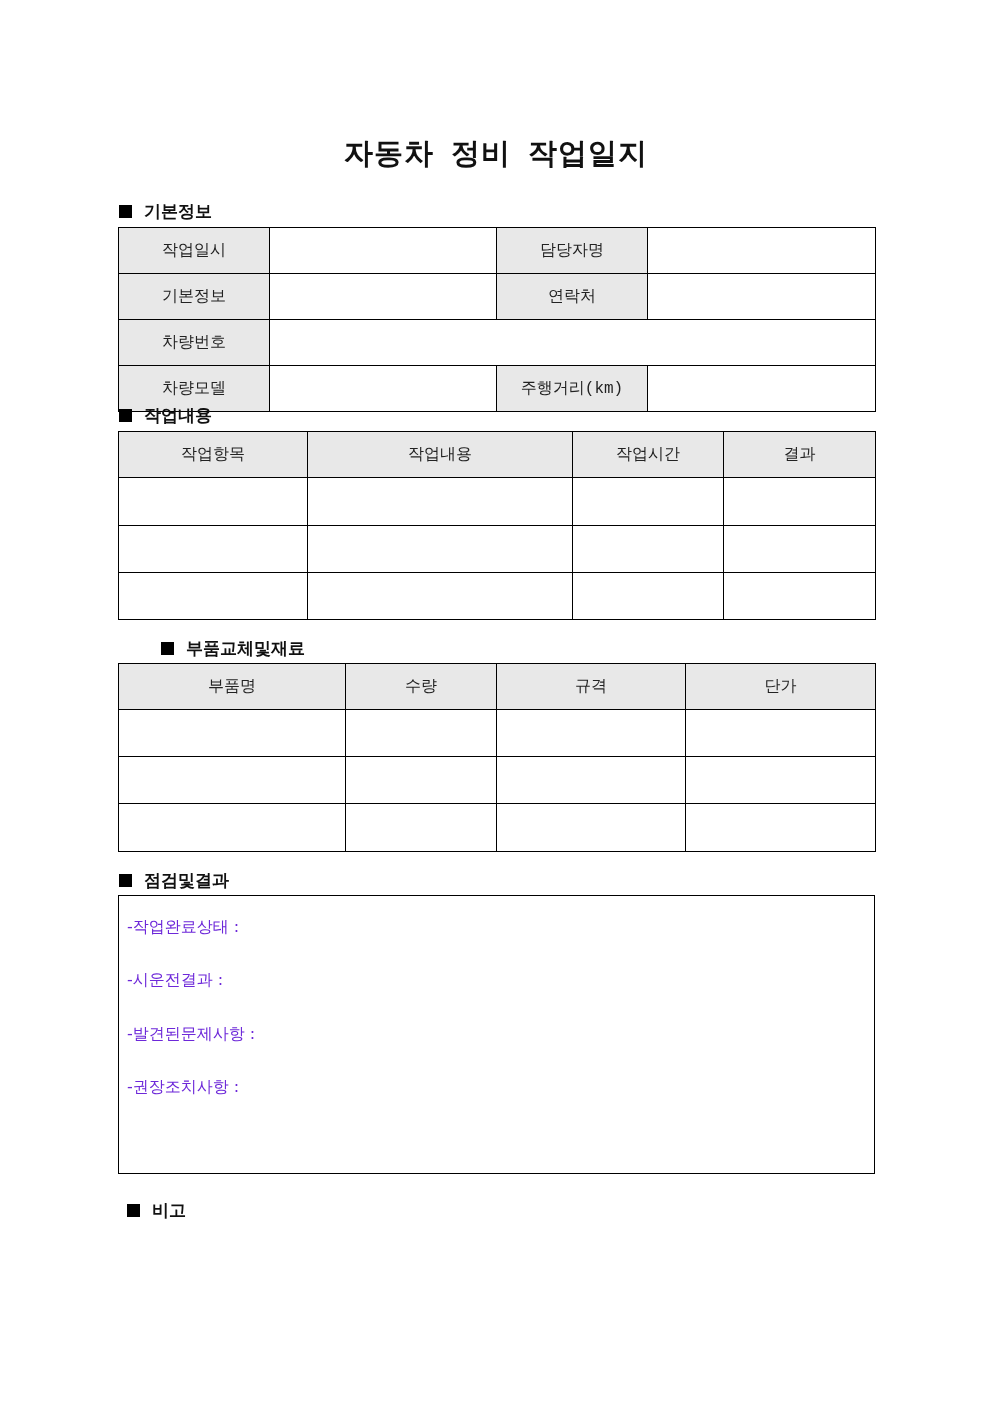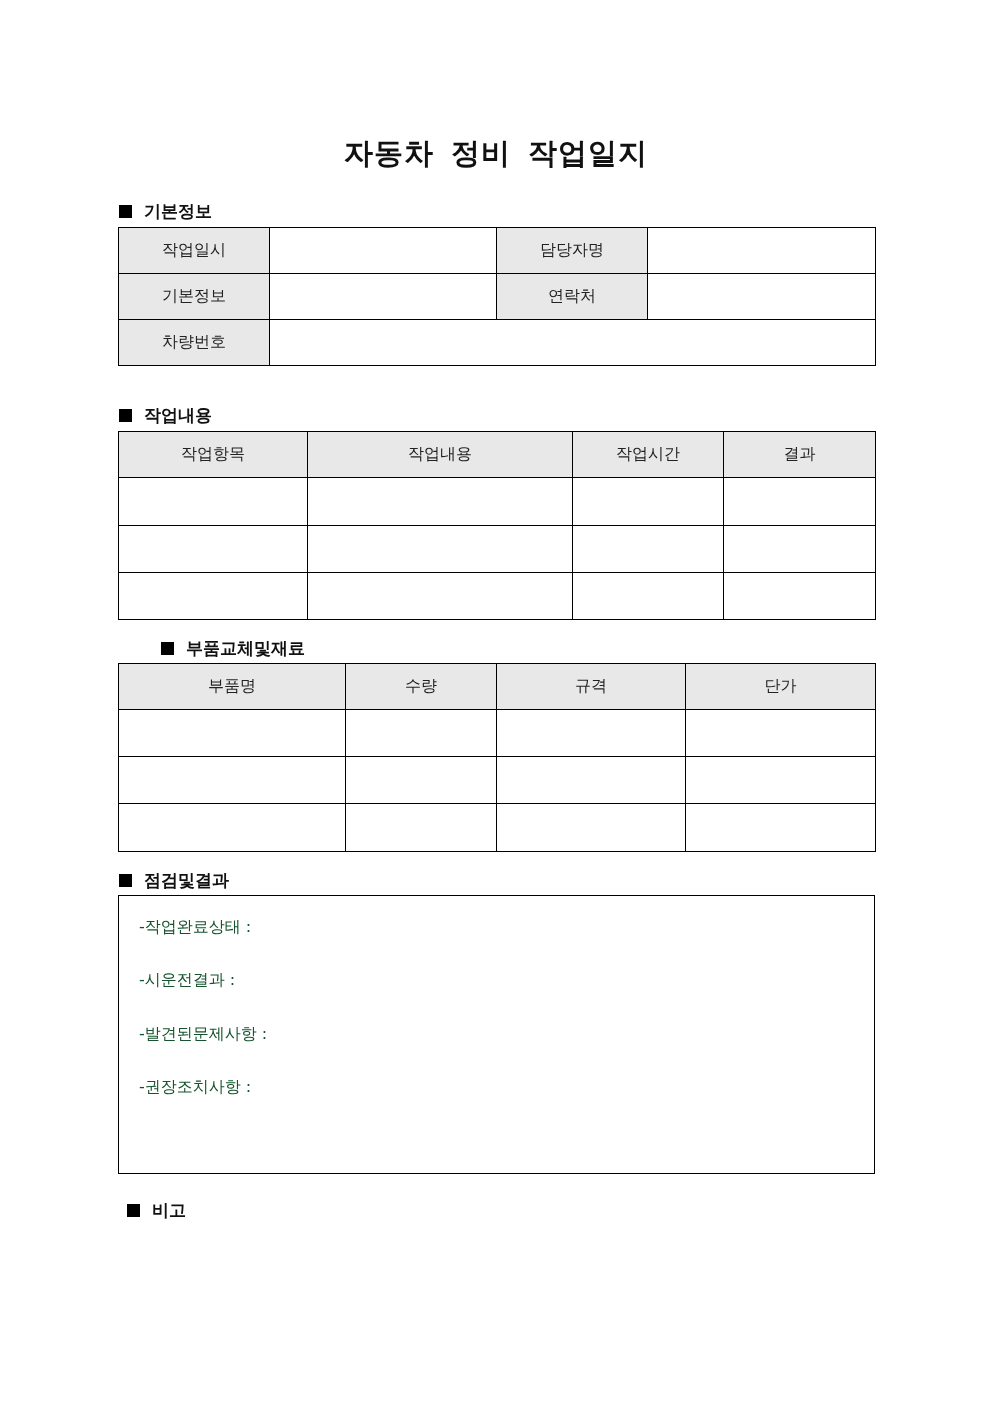--- a/index.html
+++ b/index.html
@@ -5,21 +5,21 @@
   html, body { margin: 0; padding: 0; background: #ffffff; }
   body { width: 992px; height: 1403px; position: relative; font-family: "DejaVu Sans", "Liberation Sans", sans-serif; color: #111; overflow: hidden; }
   .title { position: absolute; top: 134px; left: 0; width: 992px; text-align: center; font-size: 29px; font-weight: bold; letter-spacing: 1px; word-spacing: 6px; }
   .sec { position: absolute; left: 119px; font-size: 17px; font-weight: bold; display: flex; align-items: center; }
   .sec .sq { display: inline-block; width: 13px; height: 13px; background: #000; margin-right: 12px; }
   table { position: absolute; left: 118px; width: 757px; border-collapse: collapse; table-layout: fixed; }
   td, th { border: 1px solid #000; padding: 12px; font-size: 16px; font-weight: normal; text-align: center; color: #222; font-family: Liberation Mono, monospace; }
   .lbl { background: #e8e8e8; }
   th { background: #e8e8e8; }
   .box { position: absolute; left: 118px; top: 895px; width: 755px; height: 277px; border: 1px solid #000; }
-  .box .line { position: absolute; left: 20px; font-size: 16px; color: #14532d; }
+  .box .line { position: absolute; left: 8px; font-size: 16px; color: #6d28d9; }
 </style>
 </head>
 <body>
 
 <div class="title">자동차 정비 작업일지</div>
 
 <div class="sec" style="top:200px;justify-content:center;">
   <span class="sq"></span>
   <span>기본정보</span>
 </div>
@@ -39,20 +39,26 @@
   </tr>
   <tr style="height:38px">
     <td class="lbl">기본정보</td>
     <td></td>
     <td class="lbl">연락처</td>
     <td></td>
   </tr>
   <tr style="height:38px">
     <td class="lbl">차량번호</td>
     <td colspan="3"></td>
+  </tr>
+  <tr style="height:38px">
+    <td class="lbl">차량모델</td>
+    <td></td>
+    <td class="lbl">주행거리(km)</td>
+    <td></td>
   </tr>
 </tbody>
   </table>
 
 <div class="sec" style="top:404px;">
   <span class="sq"></span>
   <span>작업내용</span>
 </div>
 <table style="top:431px;border-radius:30px;">
   <colgroup>

